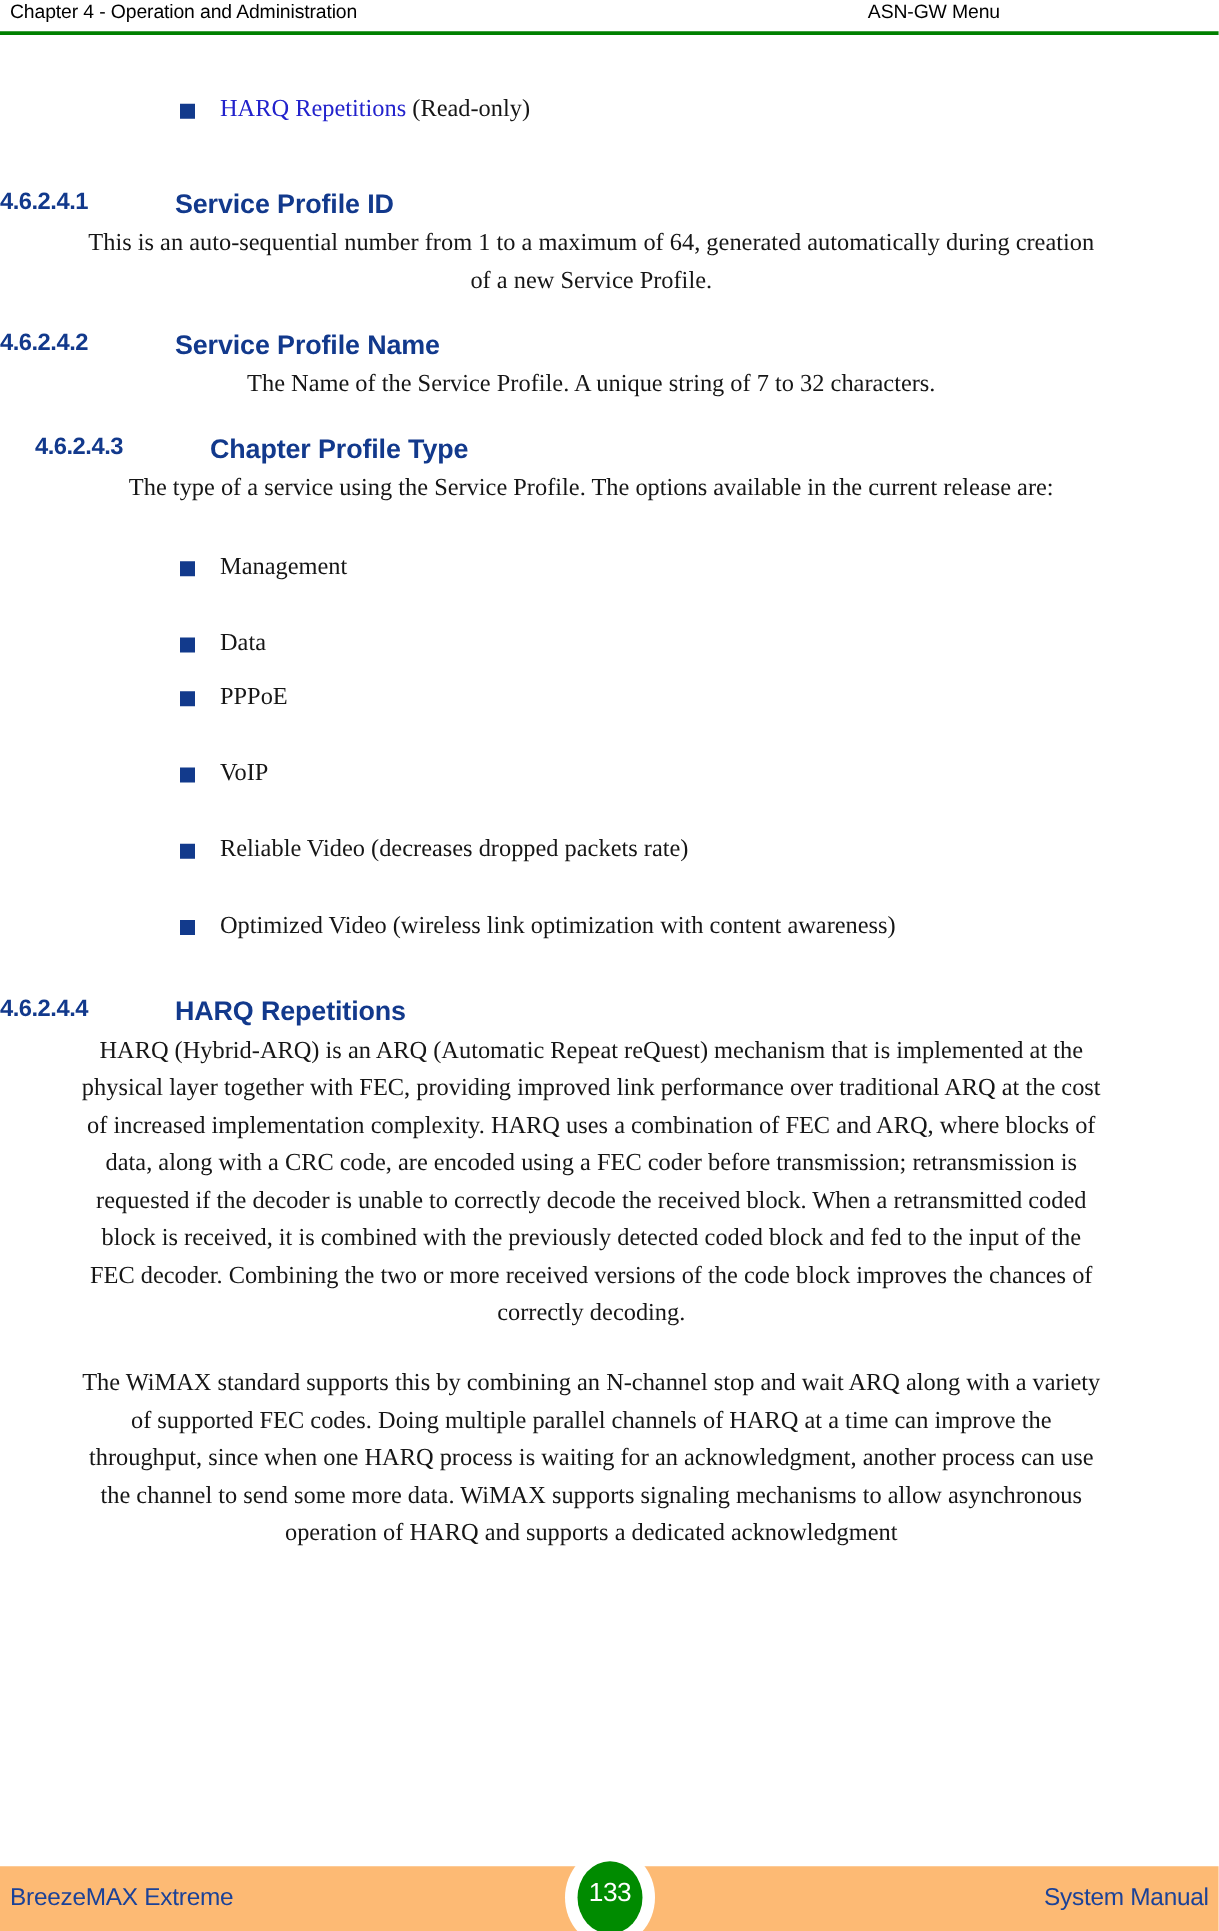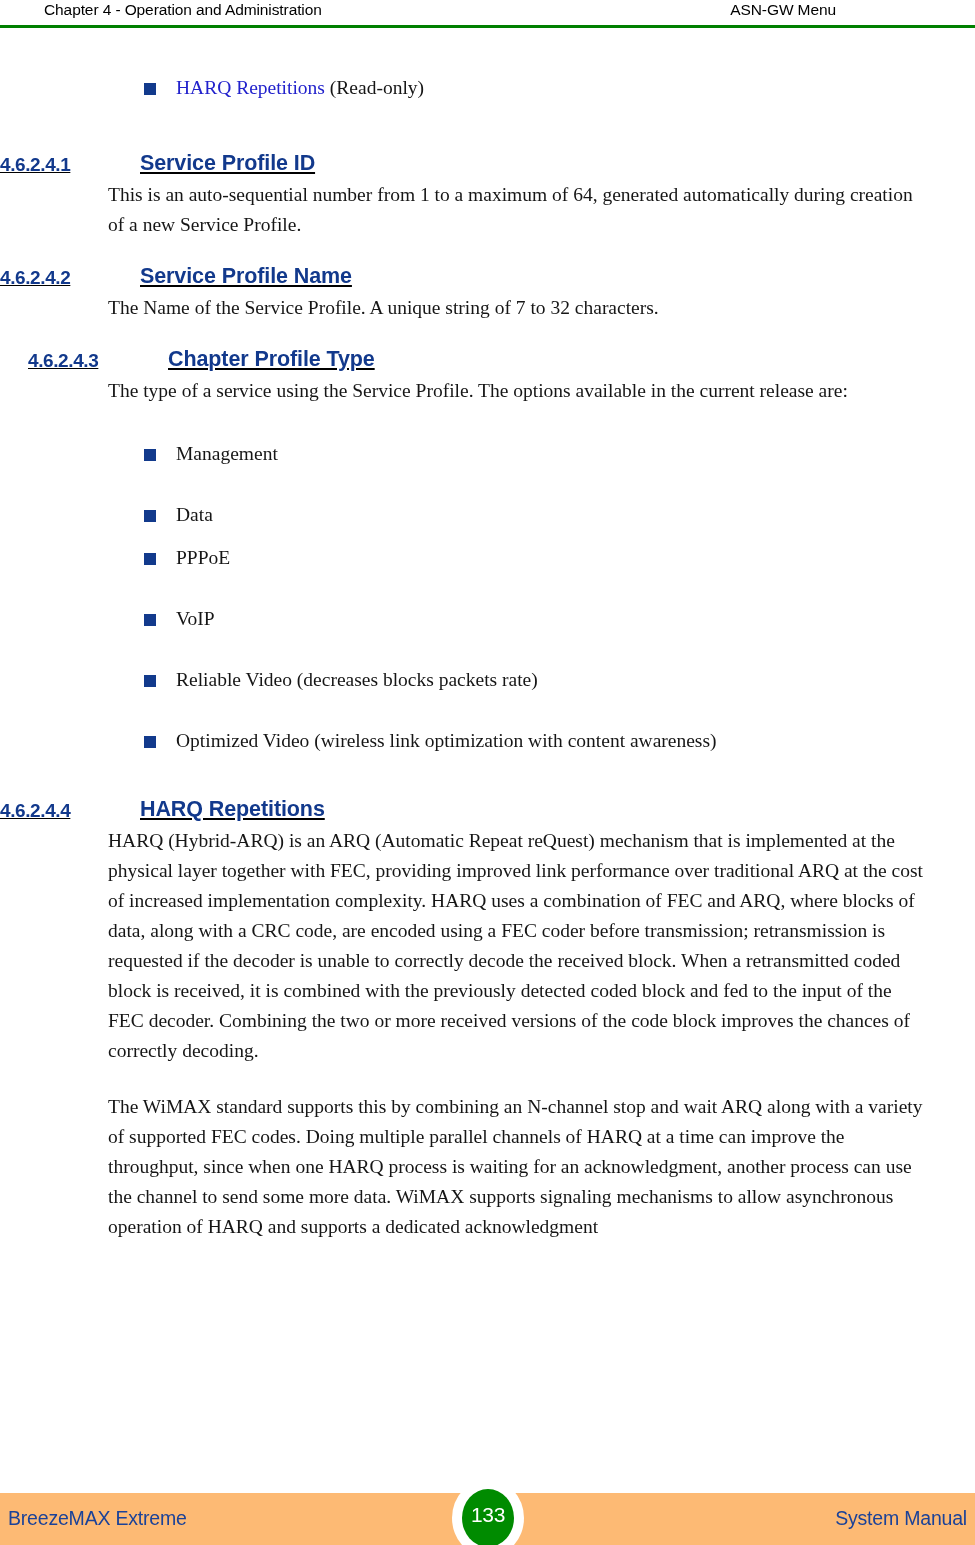--- a/index.html
+++ b/index.html
@@ -15,21 +15,20 @@
     position: relative;
   }
 
   
   .page-header {
     position: absolute;
     top: 0;
     left: 0;
     width: 808px;
     height: 28px;
-    margin-left: 36px;
   }
   .page-header .hdr-row {
     display: flex;
     justify-content: space-between;
     align-items: flex-start;
     padding: 1px 8px 0 8px;
     box-sizing: border-box;
     width: 100%;
   }
   .hdr-left, .hdr-right {
@@ -87,44 +86,44 @@
     height: 12px;
     background: #123a8c;
   }
   .link-blue {
     color: #2222cc;
   }
 
   
   .sec {
     display: flex;
-    align-items: flex-end;
-    text-decoration: underline;
+    align-items: flex-start;
   }
   .sec-num {
     width: 140px;
     flex: 0 0 140px;
     font-family: "Liberation Sans", sans-serif;
     font-weight: bold;
     font-size: 19px;
     color: #12398c;
     letter-spacing: -0.4px;
     white-space: nowrap;
   }
   .sec-title {
     font-family: "Liberation Sans", sans-serif;
     font-weight: bold;
     font-size: 21.5px;
     color: #12398c;
     letter-spacing: -0.1px;
   }
 
   .para {
-    margin-left: 108px;
+    margin-left: 64px;
     width: 818px;
+    text-align: center;
   }
 
   .mt-head { margin-top: 40px; }
   .mt-para { margin-top: 4px; }
 
   
   .page-footer {
     position: absolute;
     left: 0;
     top: 1493px;
@@ -210,21 +209,21 @@
     <div class="sec-num">4.6.2.4.3</div>
     <div class="sec-title">Chapter Profile Type</div>
   </div>
   <p class="body-text para mt-para">The type of a service using the Service Profile. The options available in the current release are:</p>
 
   <ul class="bullet-list" id="type-list" style="margin-top:34px;">
       <li class="bullet-item" style="margin-top: 0px;"><span class="sq"></span><span>Management</span></li>
       <li class="bullet-item" style="margin-top: 33px;"><span class="sq"></span><span>Data</span></li>
       <li class="bullet-item" style="margin-top: 15px;"><span class="sq"></span><span>PPPoE</span></li>
       <li class="bullet-item" style="margin-top: 33px;"><span class="sq"></span><span>VoIP</span></li>
-      <li class="bullet-item" style="margin-top: 33px;"><span class="sq"></span><span>Reliable Video (decreases blocks packets rate)</span></li>
+      <li class="bullet-item" style="margin-top: 33px;"><span class="sq"></span><span>Reliable Video (decreases dropped packets rate)</span></li>
       <li class="bullet-item" style="margin-top: 33px;"><span class="sq"></span><span>Optimized Video (wireless link optimization with content awareness)</span></li>
     </ul>
 
   <div class="sec" style="margin-top:42px;">
     <div class="sec-num">4.6.2.4.4</div>
     <div class="sec-title">HARQ Repetitions</div>
   </div>
   <p class="body-text para mt-para">HARQ (Hybrid-ARQ) is an ARQ (Automatic Repeat reQuest) mechanism that is implemented at the physical layer together with FEC, providing improved link performance over traditional ARQ at the cost of increased implementation complexity. HARQ uses a combination of FEC and ARQ, where blocks of data, along with a CRC code, are encoded using a FEC coder before transmission; retransmission is requested if the decoder is unable to correctly decode the received block. When a retransmitted coded block is received, it is combined with the previously detected coded block and fed to the input of the FEC decoder. Combining the two or more received versions of the code block improves the chances of correctly decoding.</p>
   <p class="body-text para" style="margin-top:26px;">The WiMAX standard supports this by combining an N-channel stop and wait ARQ along with a variety of supported FEC codes. Doing multiple parallel channels of HARQ at a time can improve the throughput, since when one HARQ process is waiting for an acknowledgment, another process can use the channel to send some more data. WiMAX supports signaling mechanisms to allow asynchronous operation of HARQ and supports a dedicated acknowledgment</p>
 

